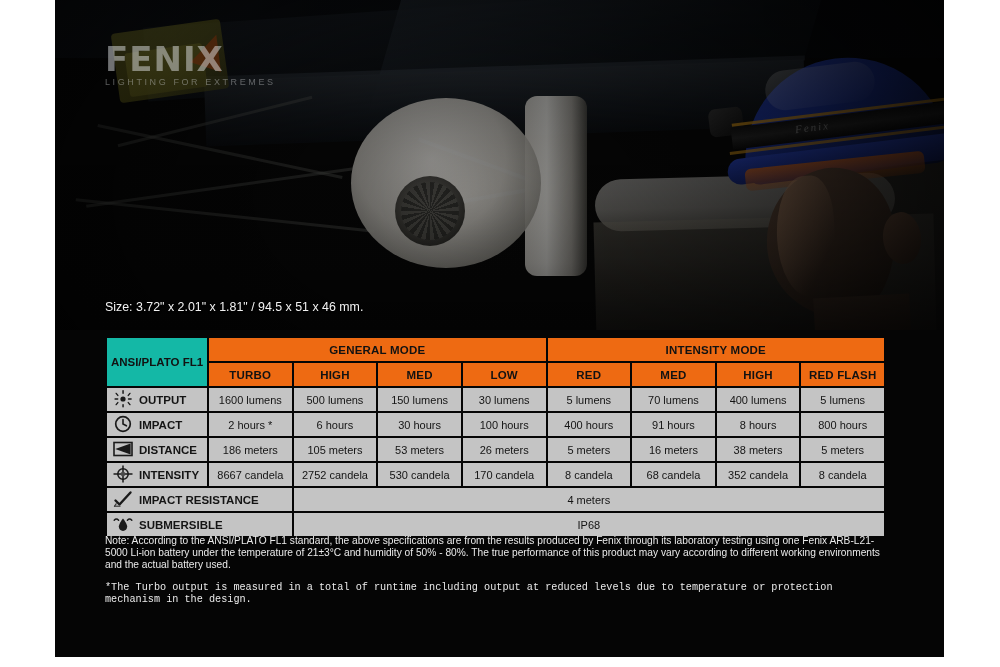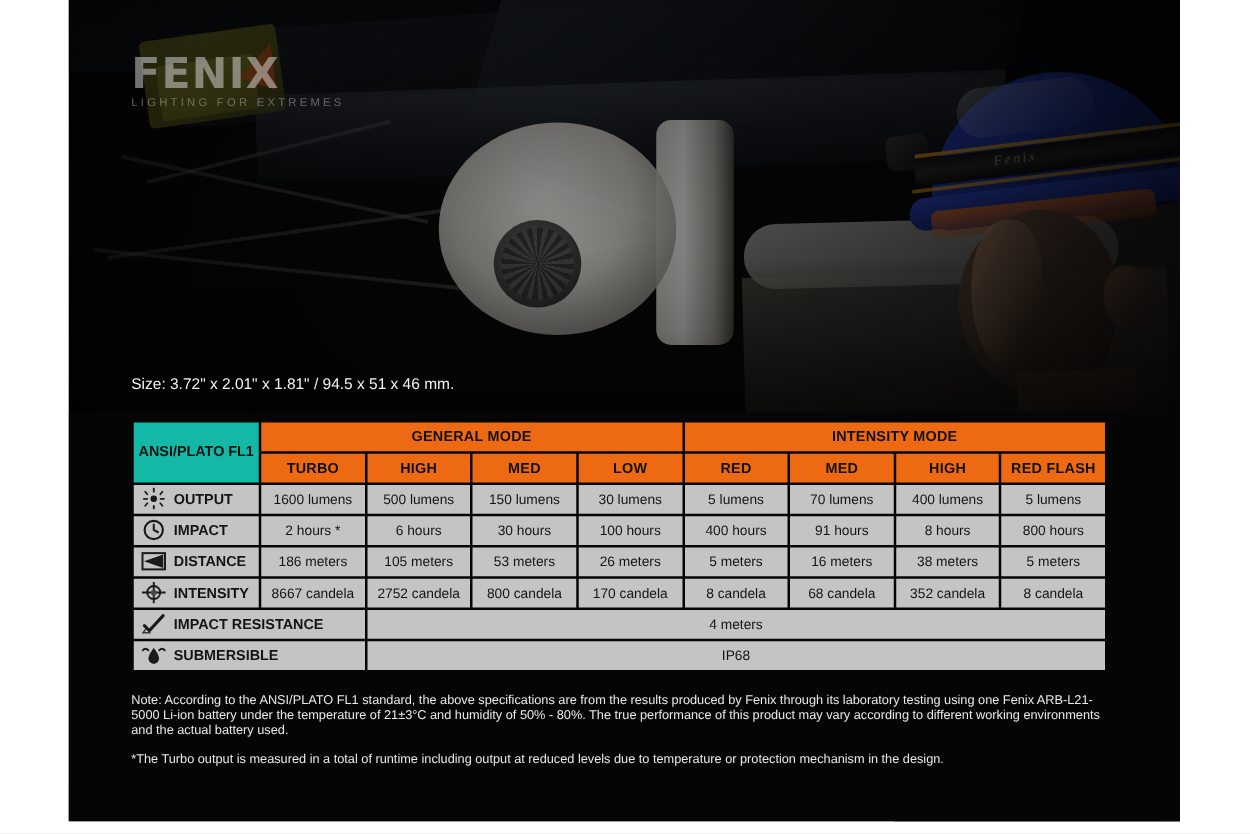--- a/index.html
+++ b/index.html
@@ -146,23 +146,23 @@
   .cell{background:#c4c4c4;}
   .lbl{background:#c4c4c4;font-weight:bold;font-size:11.5px;text-align:left;
        padding-left:4px;color:#141414;}
   .lbl .txt{display:inline-block;vertical-align:middle;}
   .ico{display:inline-block;width:24px;height:18px;vertical-align:middle;
        margin-right:4px;position:relative;top:-1px;}
   .ico svg{display:block;}
   .wide{background:#c4c4c4;}
 
   
-  .notes{position:absolute;left:105px;top:555px;width:786px;z-index:6;
+  .notes{position:absolute;left:105px;top:535px;width:786px;z-index:6;
     color:#eaeaea;font-size:10.2px;line-height:12px;}
-  .notes .p2{margin-top:11px;}
+  .notes .p2{margin-top:11px;font-family:Liberation Mono, monospace;}
 </style>
 </head>
 <body>
 
 <div class="stage">
 
   <div class="photo">
     <div class="layer beam-a"></div>
     <div class="layer beam-b"></div>
     <div class="layer beam-c"></div>
@@ -292,21 +292,21 @@
             <td class="lbl"><span class="ico"><svg width="24" height="18" viewBox="0 0 24 18">
                   <g stroke="#1a1a1a" stroke-width="1.5">
                     <line x1="2.5" y1="9" x2="21.5" y2="9"></line>
                     <line x1="12" y1="0.5" x2="12" y2="17.5"></line>
                   </g>
                   <circle cx="12" cy="9" r="5.2" fill="none" stroke="#1a1a1a" stroke-width="1.5"></circle>
                   <circle cx="12" cy="9" r="2.3" fill="#4a4a4a"></circle>
                 </svg></span><span class="txt">INTENSITY</span></td>
             <td class="cell">8667 candela</td>
             <td class="cell">2752 candela</td>
-            <td class="cell">800 candela</td>
+            <td class="cell">530 candela</td>
             <td class="cell">170 candela</td>
             <td class="cell">8 candela</td>
             <td class="cell">68 candela</td>
             <td class="cell">352 candela</td>
             <td class="cell">8 candela</td>
           </tr>
           <tr>
             <td class="lbl" colspan="2"><span class="ico"><svg width="24" height="18" viewBox="0 0 24 18">
                   <path d="M4.5 10.5 L8.5 14.5 L19.5 2.5" fill="none" stroke="#1a1a1a" stroke-width="2.4" stroke-linecap="round" stroke-linejoin="round"></path>
                   <path d="M3 16.2 L9.5 16.2" stroke="#3a3a3a" stroke-width="1.2"></path>

